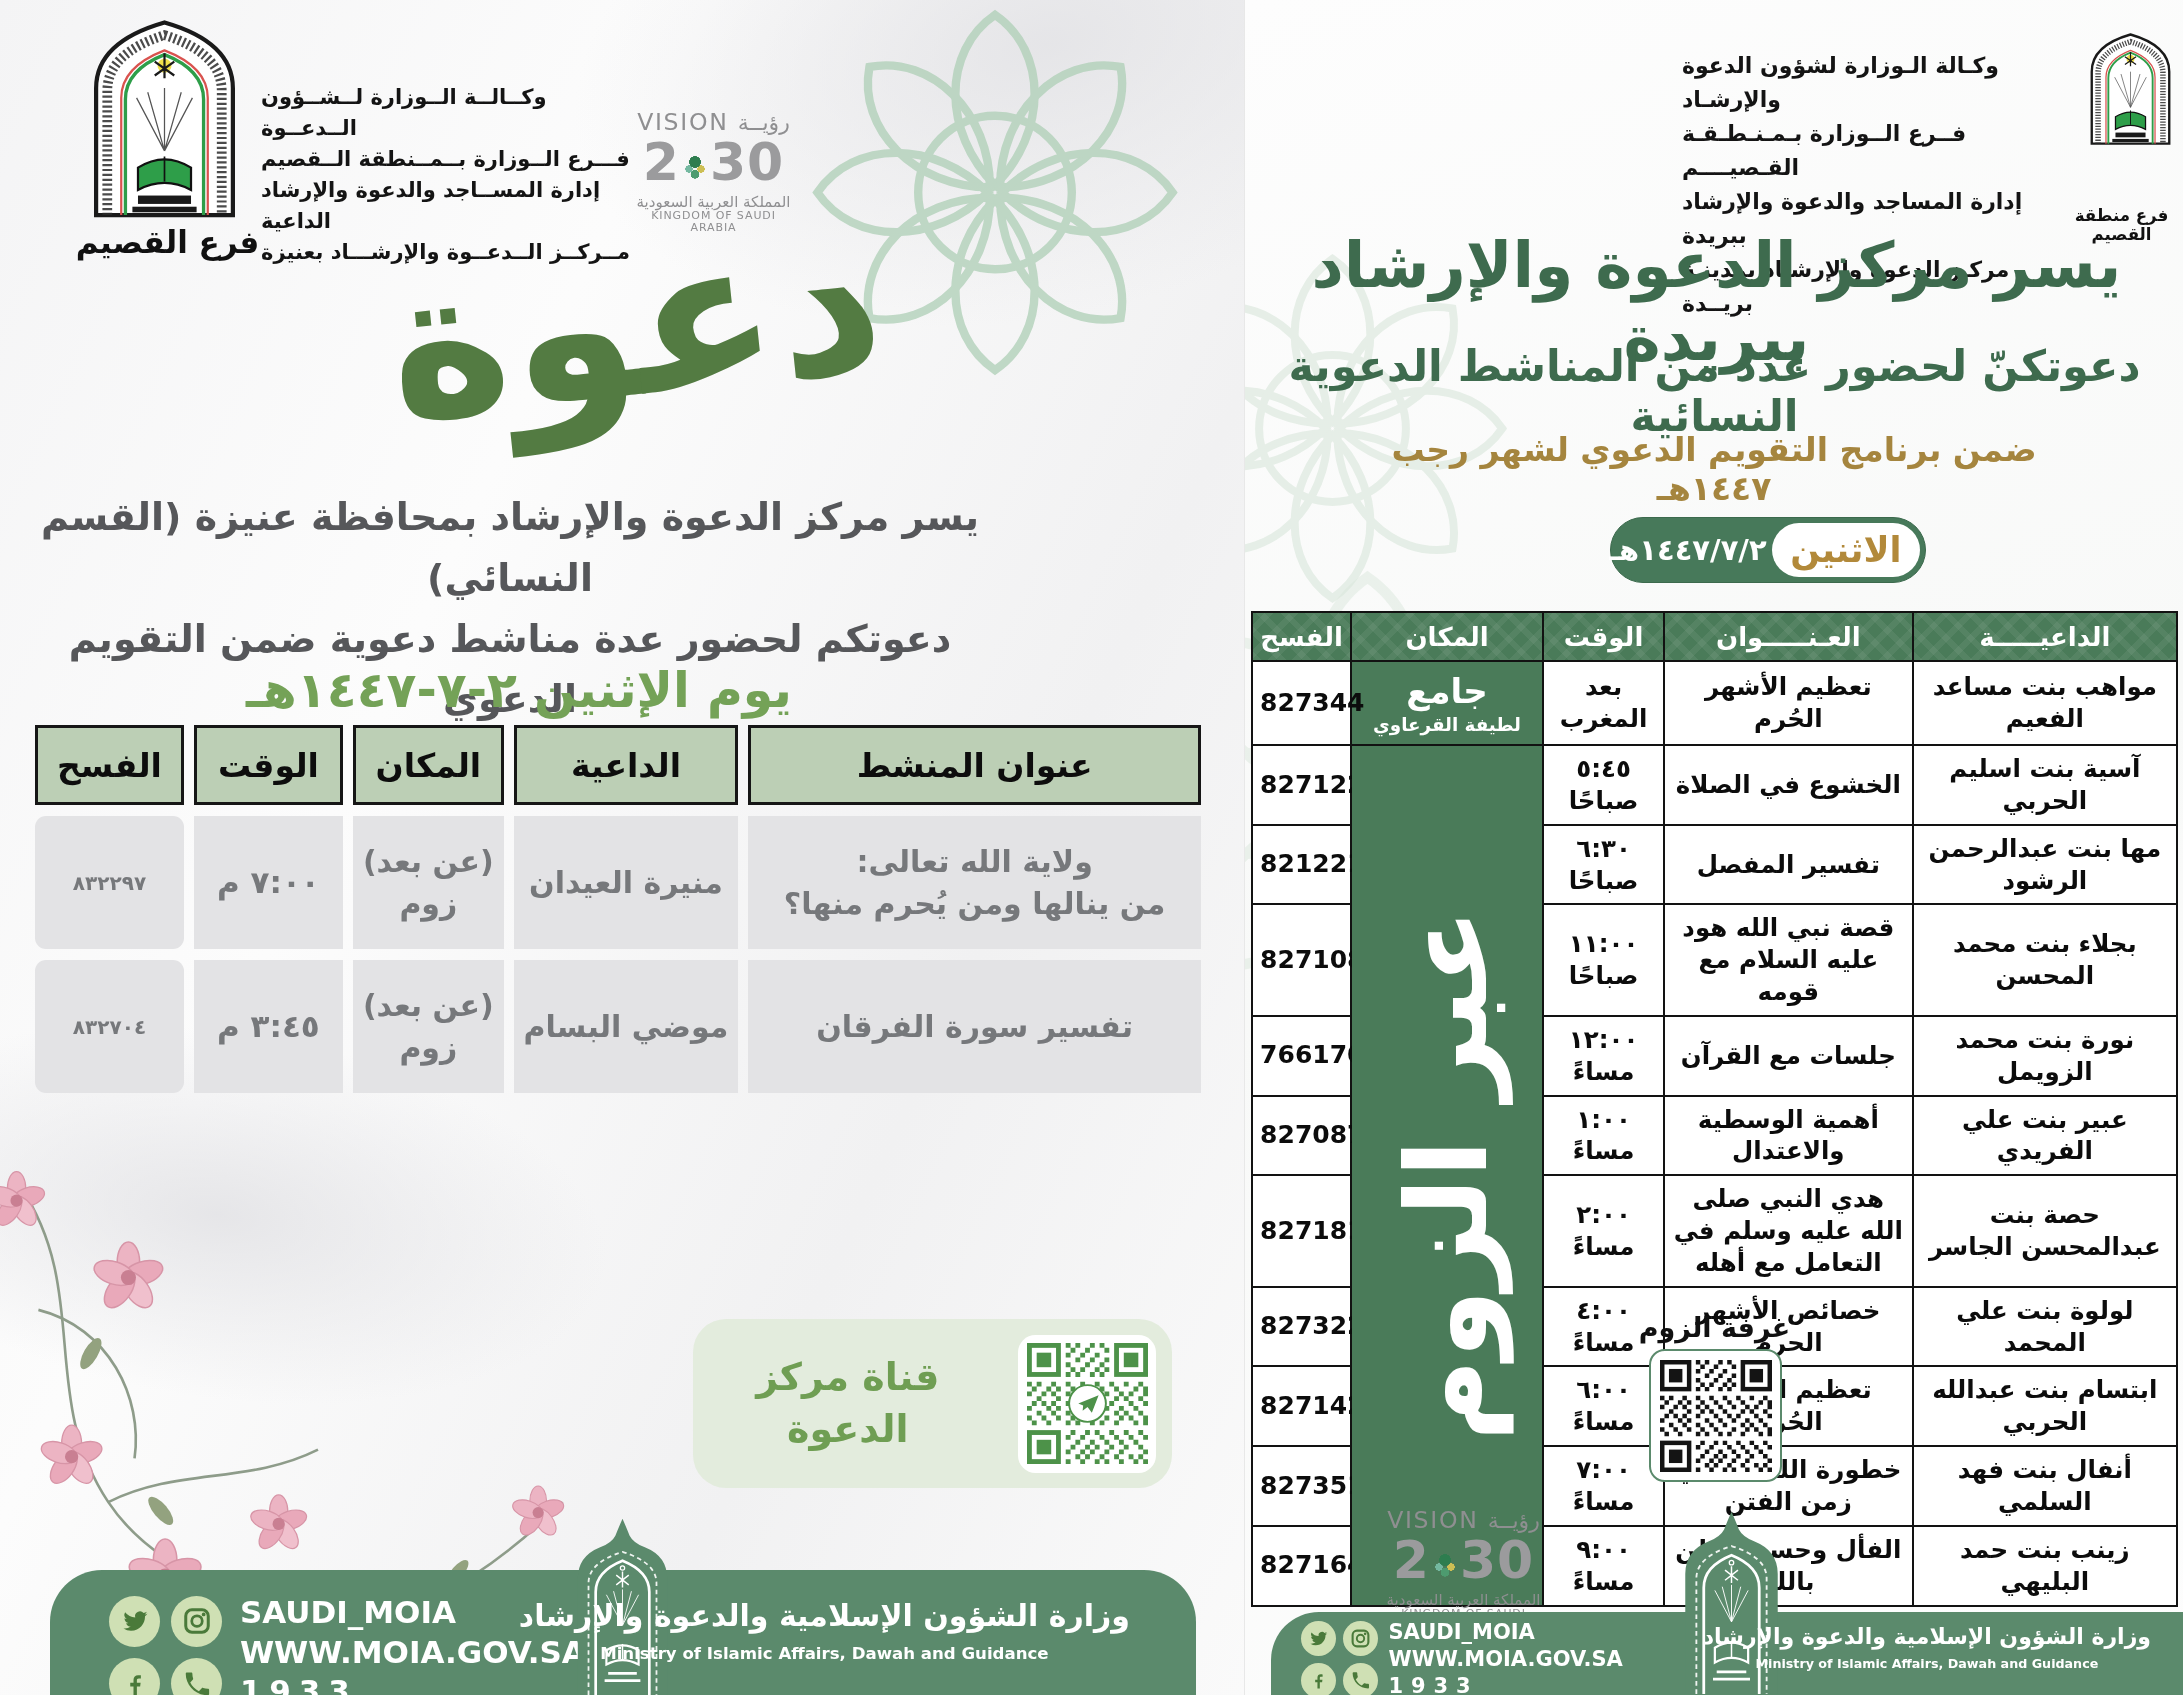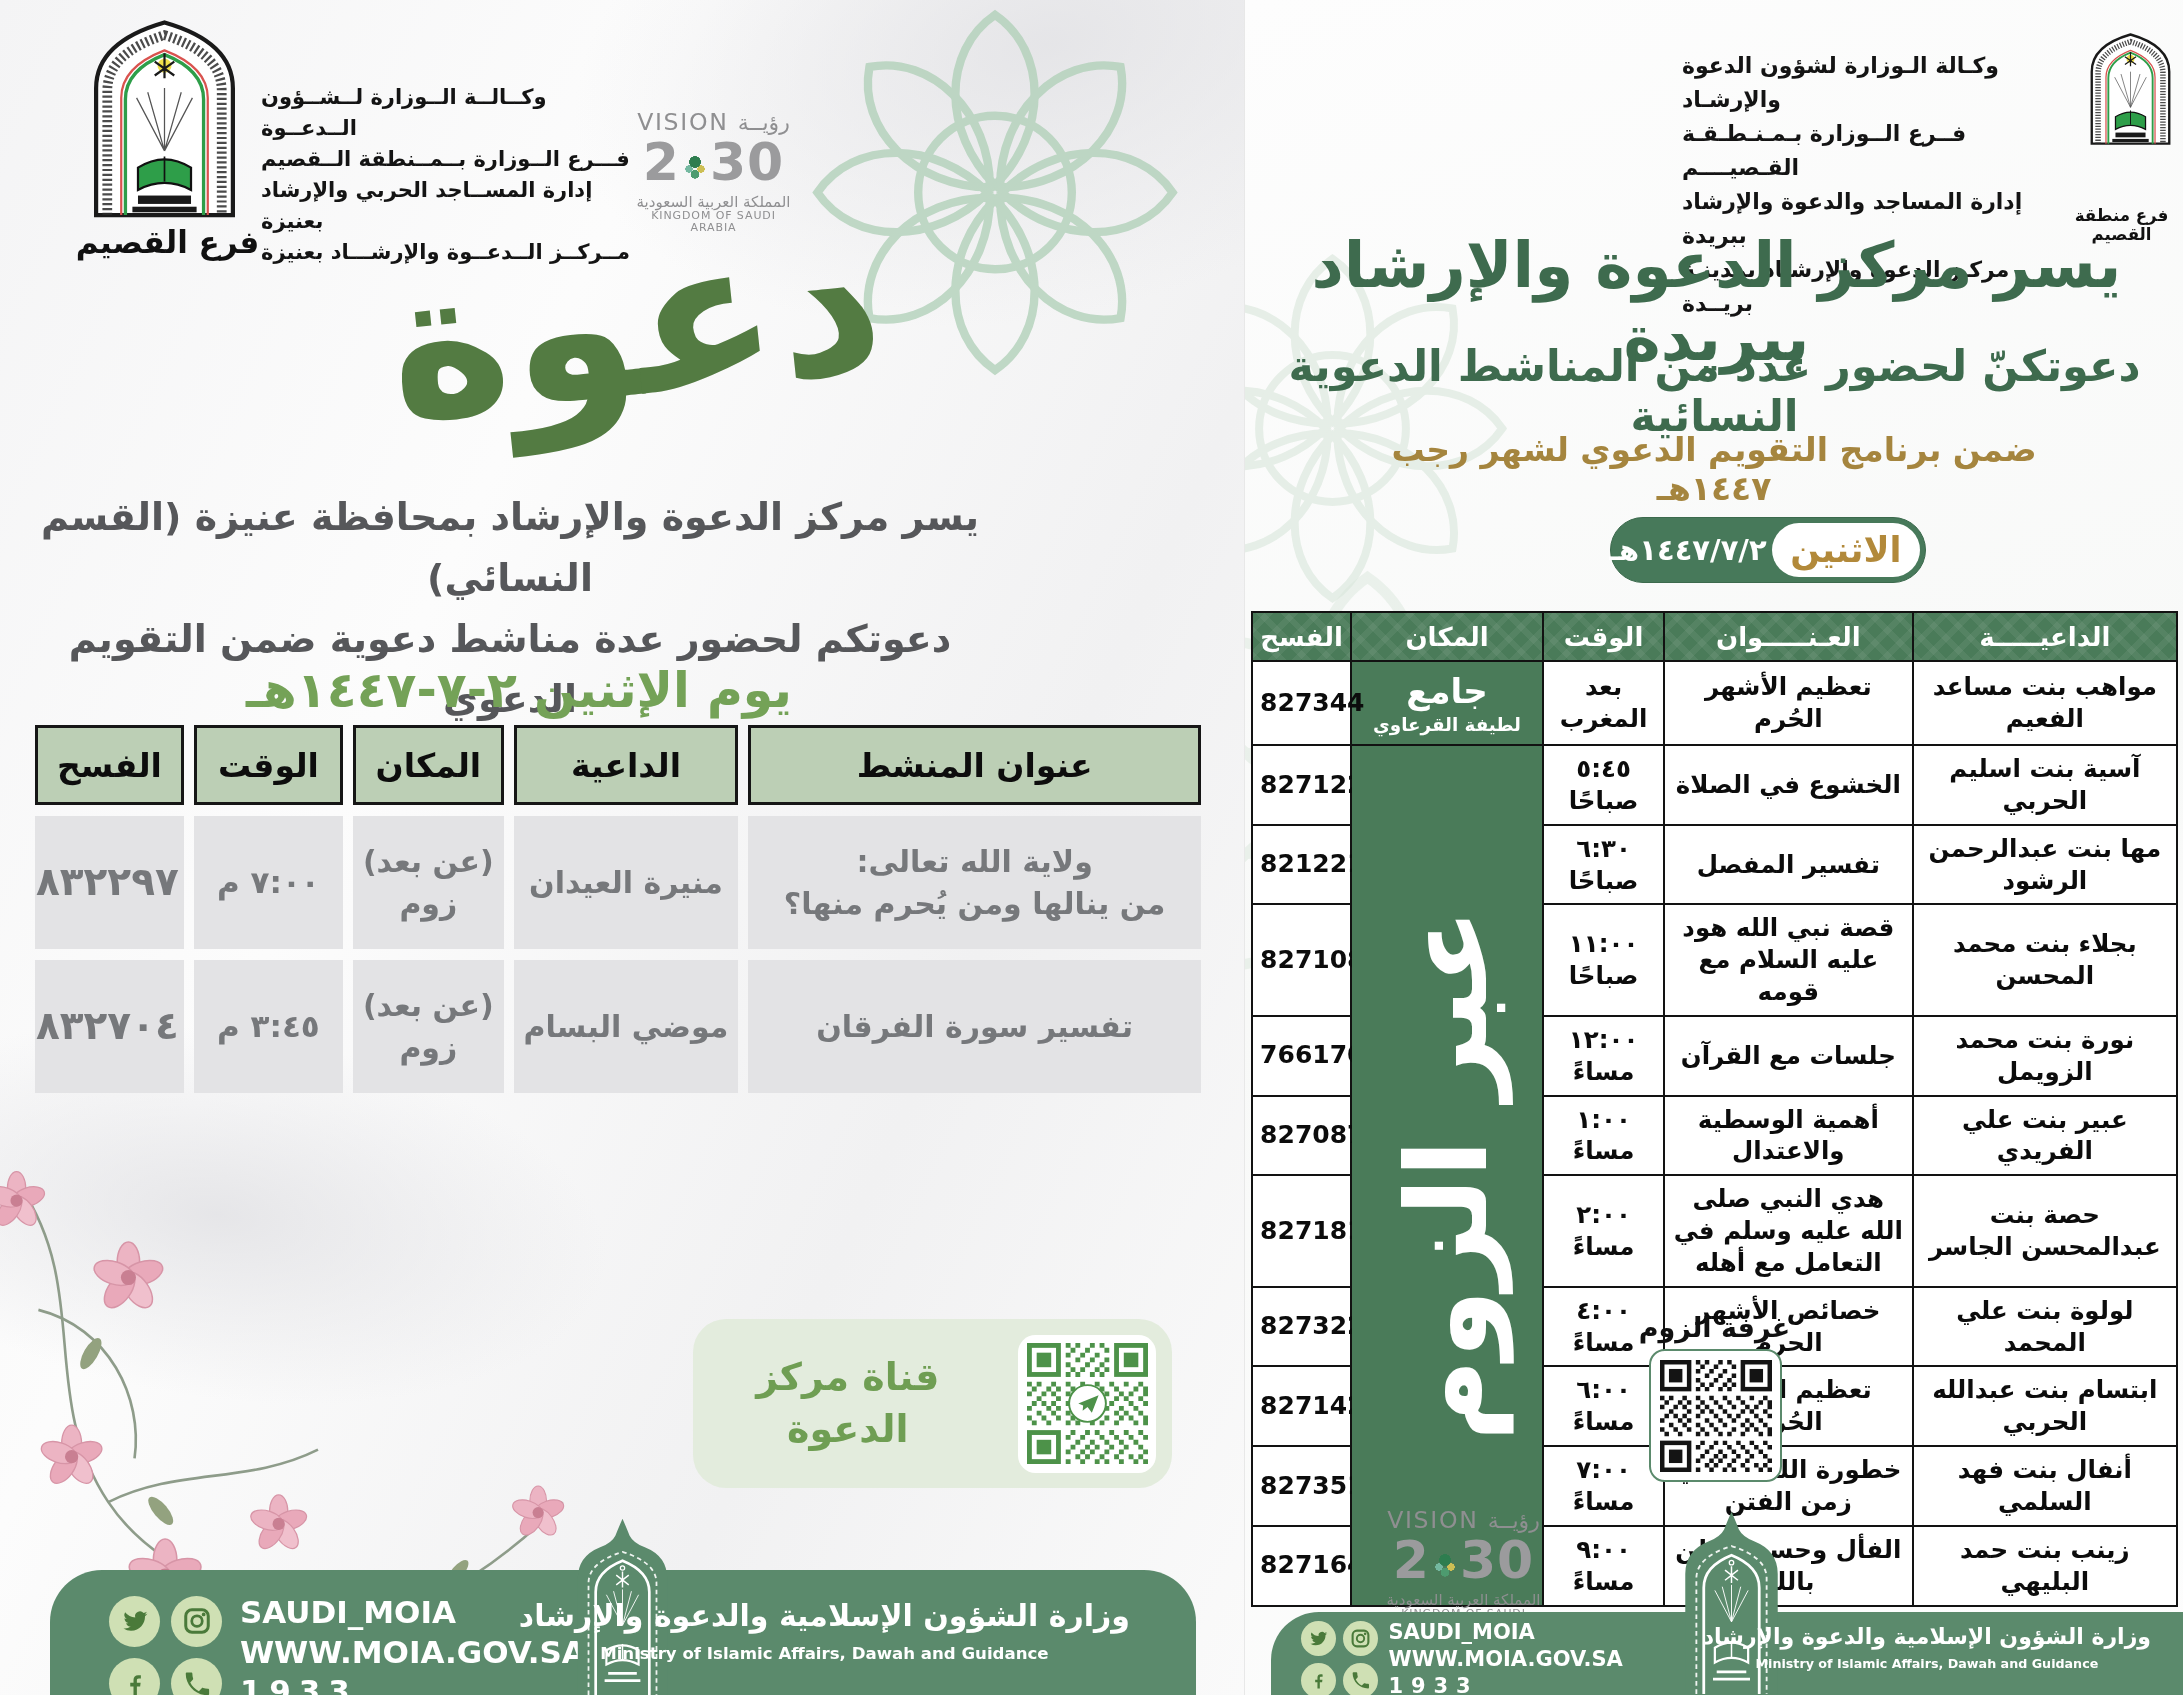--- a/index.html
+++ b/index.html
@@ -40,21 +40,21 @@
                font-weight:bold; color:#56575a; font-size:38px; line-height:1.6; }
   .lp-date  { position:absolute; left:114px; top:662px; width:812px; text-align:center;
               font-weight:bold; color:#74a257; font-size:49px; }
 
   .lp-table { position:absolute; left:26px; top:714px; width:1186px; table-layout:fixed;
               border-collapse:separate; border-spacing:10.5px 11.4px; direction:rtl; }
   .lp-table th { background:#bccfb5; border:3.5px solid #161616; height:80px;
                  font-size:33px; font-weight:bold; color:#0d0d0d; }
   .lp-table td { background:#e3e3e5; color:#76787b; font-weight:bold; height:133px;
                  text-align:center; vertical-align:middle; font-size:30px; line-height:1.4; padding:5.2px; }
-  .lp-table .c-permit { font-size:39px; }
+  .lp-table .c-permit { font-size:20px;border-radius:11px; }
   .lp-table .c-time { font-size:31px; }
   .lp-table td span { display:block; }
 
   .lp-qrpanel { position:absolute; left:694px; top:1319px; width:479px; height:169px;
                 background:#e3ecdd; border-radius:33px; display:flex; direction:ltr; align-items:center; }
   .lp-qrcaption { flex:1; text-align:center; color:#6f9e53; font-weight:bold; font-size:38px; line-height:1.35; }
   .lp-qrbox { flex:0 0 138px; height:138px; margin:15.7px; background:#fff; border-radius:17.5px;
               display:flex; align-items:center; justify-content:center; }
 
   .foot { position:absolute; background:#5b8a6c; }
@@ -246,21 +246,21 @@
       </svg>
 
     <svg class="lp-logo" viewBox="0 0 180 240" width="157" height="210">
         <use href="#emblem-color"></use>
       </svg>
     <div class="lp-branch">فرع القصيم</div>
 
     <div class="lp-agency">
       <div>وكــالــة الــوزارة لــشــؤون الــدعــوة</div>
       <div>فـــرع الــوزارة بــمــنطقة الــقصيم</div>
-      <div>إدارة المســاجد الحربي والإرشاد بعنيزة</div>
+      <div>إدارة المســاجد والدعوة والإرشاد الداعية</div>
       <div>مــركــز الــدعــوة والإرشـــاد بعنيزة</div>
     </div>
 
     <div class="vision vision-l">
       <div class="v-top">
         <span class="v-en">VISION</span>
         <span class="v-ar">رؤيــة</span>
       </div>
       <div class="v-year"><span>2</span><span class="v-emblem"></span><span>30</span></div>
       <div class="v-kar">المملكة العربية السعودية</div>

